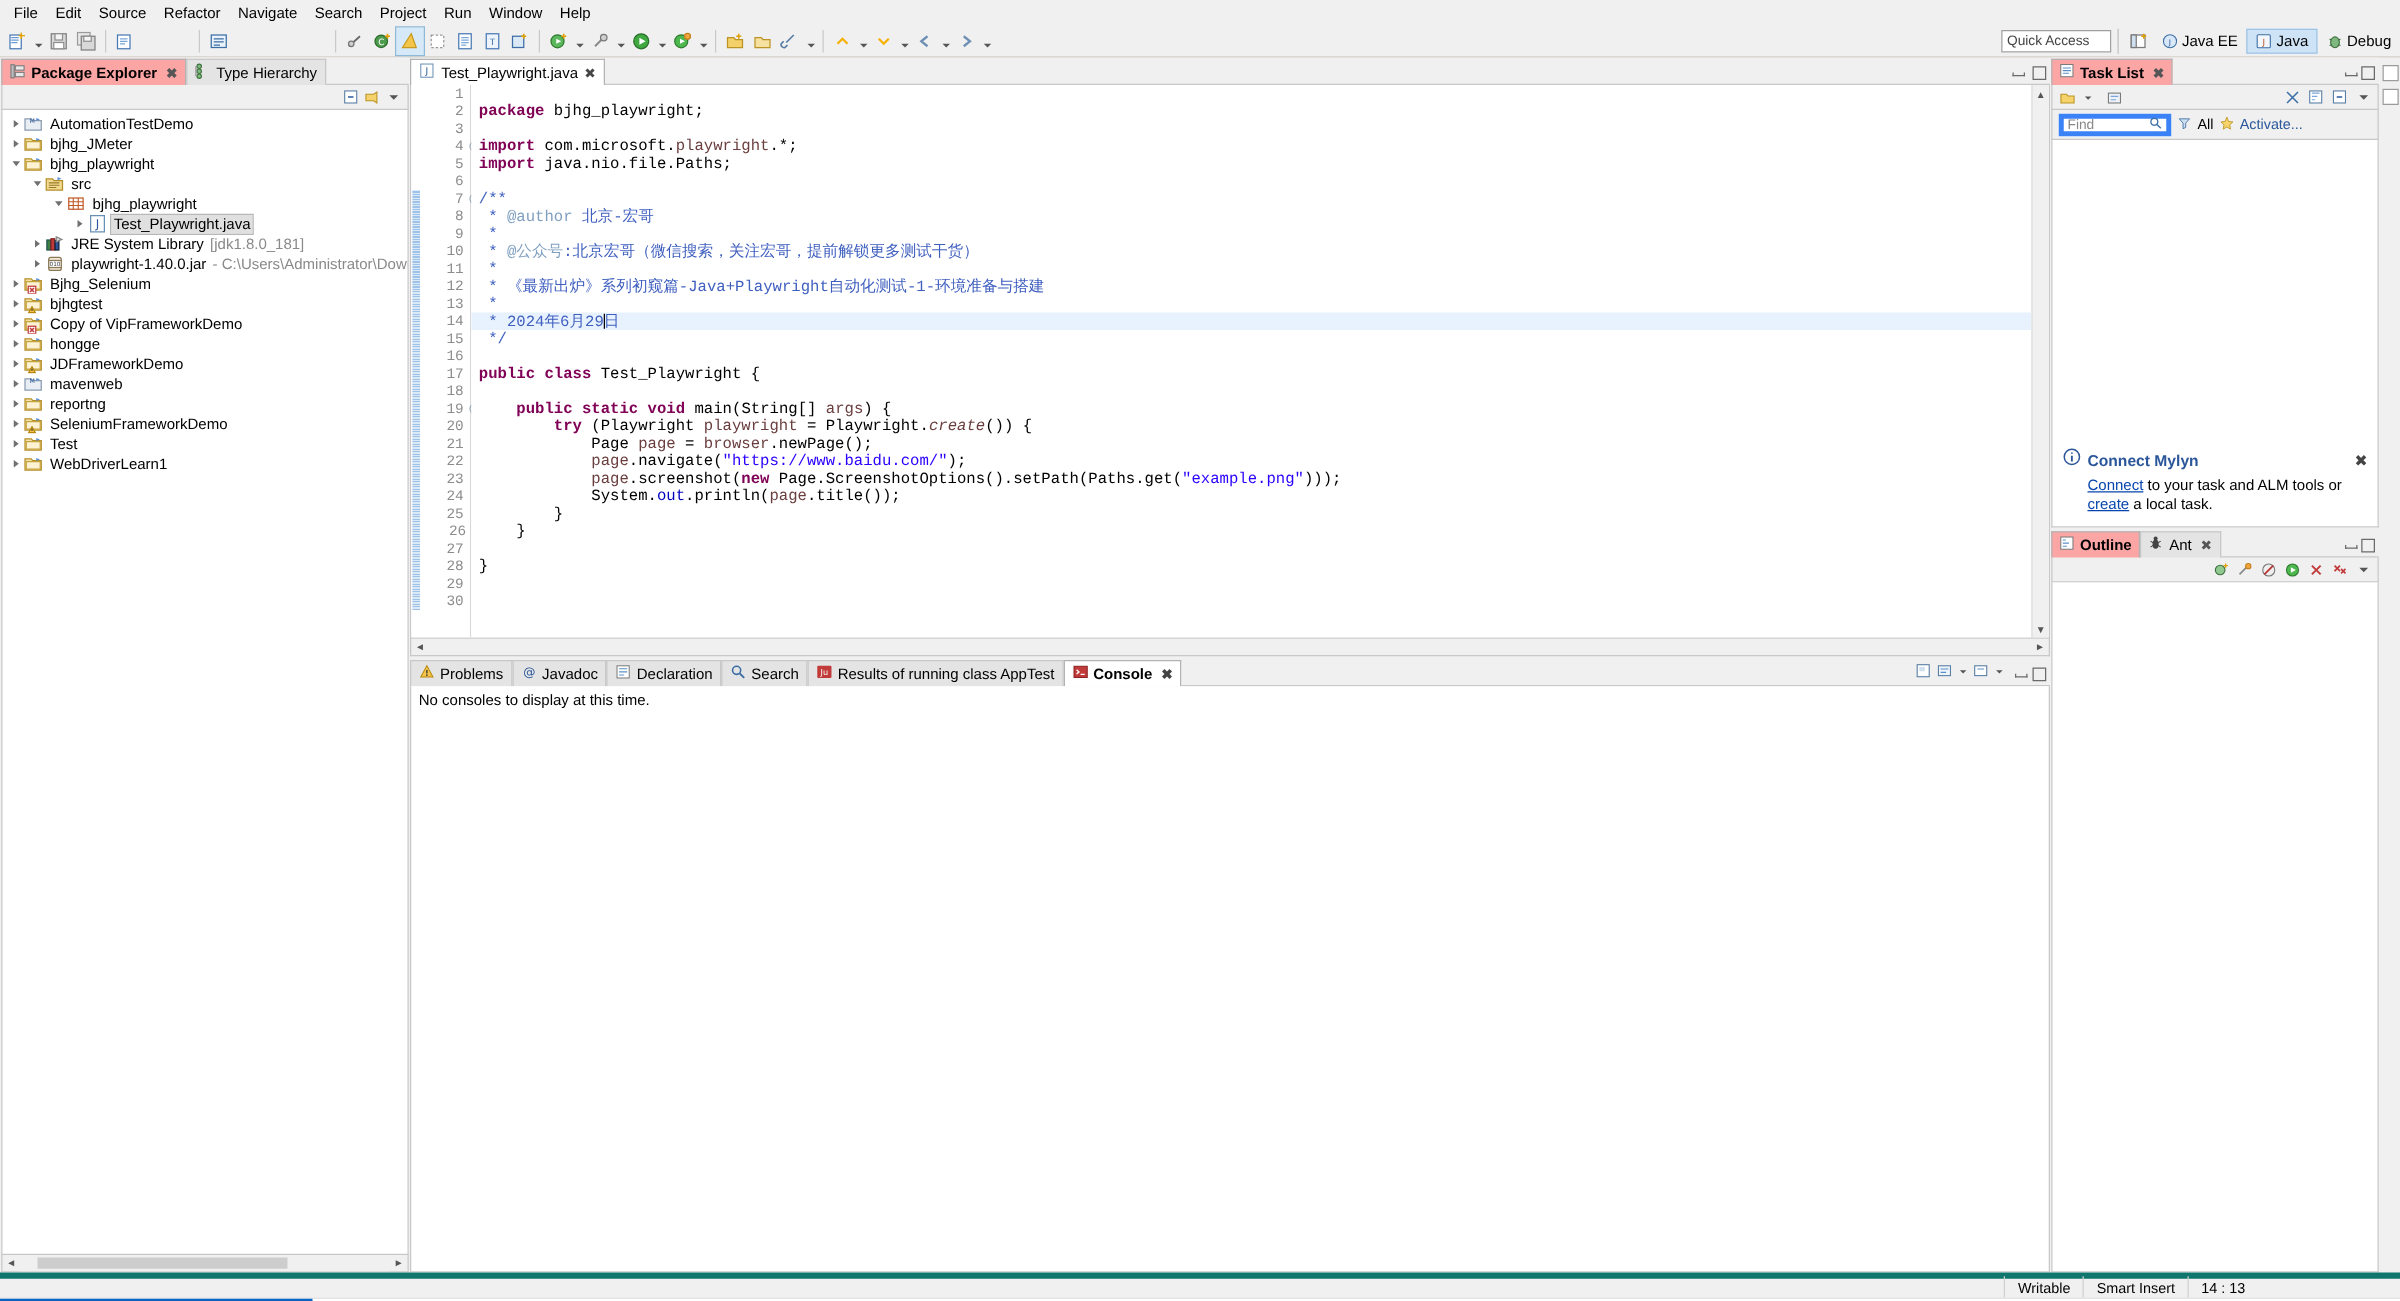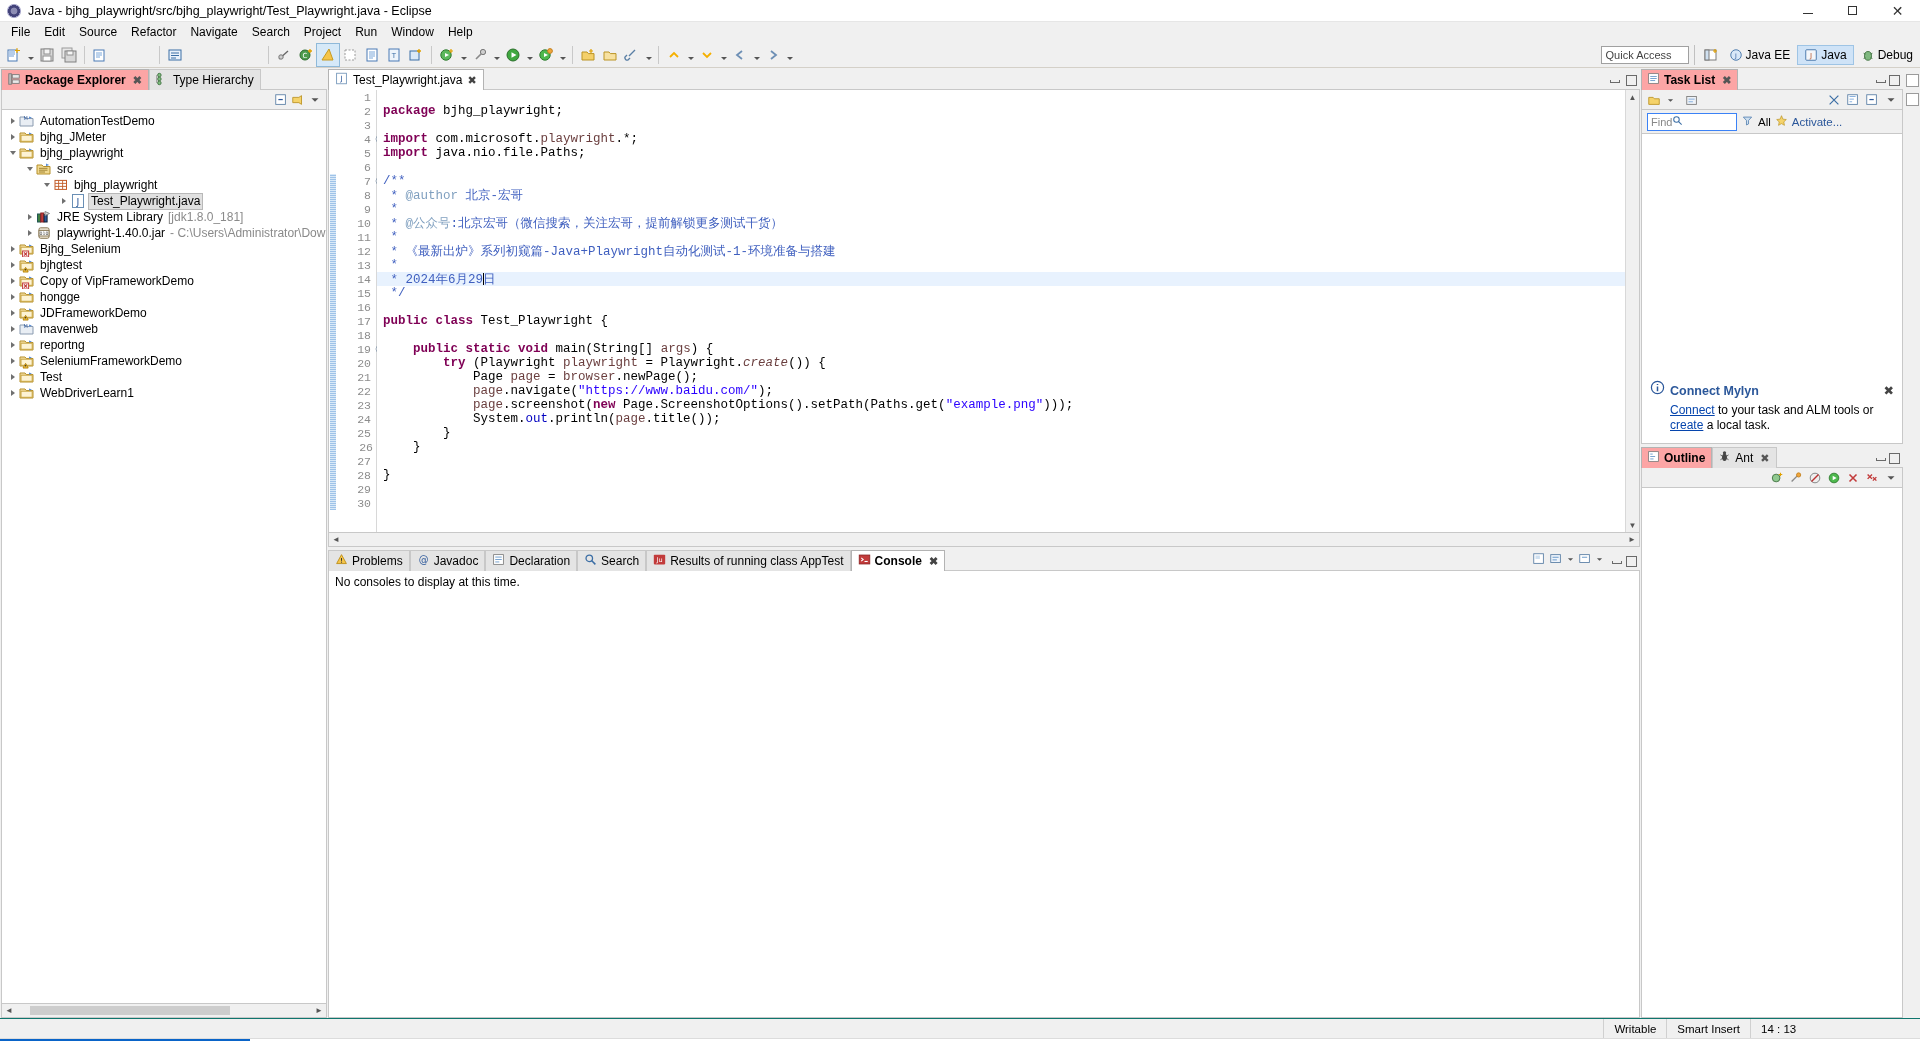--- a/index.html
+++ b/index.html
@@ -122,69 +122,52 @@
   .btab.active { background:#fff; font-weight:bold; border-color:#b3b3b3;}
   .btabs-fill { flex:1; height:21px; border-bottom:1px solid #c8c8c8;}
   .btools { height:21px; display:flex; align-items:center; gap:3px; padding-right:4px; border-bottom:1px solid #c8c8c8;}
   .bcontent { flex:1; background:#fff; border:1px solid #c8c8c8; border-top:none; padding:4px 6px; font-size:12px;}
 
   
   .right { width:263px; flex:none; display:flex; flex-direction:column; padding-right:1px;}
   .tlwrap { height:376px; display:flex; flex-direction:column; flex:none;}
   .findbar { height:24px; background:#f0f0f0; border:1px solid #c8c8c8; border-top:none;
              display:flex; align-items:center; gap:5px; padding:0 5px;}
-  .findbox { width:90px; height:18px; background:#fff; border:1px solid #3b82f6; font-size:11px;
-             color:#888; padding:1px 3px; display:flex; align-items:center; }
+  .findbox { width:90px; height:18px; background:#fff; border:4px solid #3b82f6; font-size:11px;
+             color:#888; padding:1px 3px; display:flex; align-items:center; justify-content:space-between;}
   .tl-body { flex:1; background:#fff; border:1px solid #c8c8c8; border-top:none; position:relative; overflow:hidden;}
   .mylyn { position:absolute; left:0; right:0; bottom:0; padding:6px 8px 10px 8px; font-size:12px;}
   .mylyn-title { display:flex; align-items:flex-end; gap:5px; color:#2b579a; font-weight:bold; font-size:12.5px;}
   .mylyn-body { color:#000; margin-top:5px; line-height:15px; padding-left:20px;}
   .lnk { color:#0645ad; text-decoration:underline; }
   .outwrap { flex:1; display:flex; flex-direction:column; min-height:0; margin-top:2px;}
   .out-body { flex:1; background:#fff; border:1px solid #c8c8c8; border-top:none;}
 
   
   .rail { width:16px; flex:none; background:#f0f0f0; display:flex; flex-direction:column;
           align-items:center; padding-top:6px; gap:6px;}
   .rail .ri { width:13px; height:13px; border:1px solid #9b9b9b; background:#fff;}
 
   
-  .statusbar { height:20px; background:#f0f0f0; border-top:1px solid #0f766e; display:flex;
+  .statusbar { height:20px; background:#f0f0f0; border-top:5px solid #0f766e; display:flex;
                align-items:center; font-size:11.5px; flex:none;}
   .sb-left { flex:1; }
   .sb-cell { border-left:1px solid #d0d0d0; padding:0 10px; height:20px; display:flex; align-items:center;}
   .taskbarline { height:3px; background:#fff; border-top:1px solid #dcdcdc; flex:none; }
   .tbarseg { width:250px; height:2px; background:#0a64c8;}
   .minmax { display:flex; gap:5px; align-items:center;}
   .mm { width:11px; height:11px; position:relative;}
   .mm.min::after { content:""; position:absolute; left:1px; bottom:2px; width:8px; height:2px; border:1px solid #6a6a6a; border-top:none;}
   .mm.max::after { content:""; position:absolute; left:1px; top:1px; width:9px; height:9px; border:1px solid #6a6a6a;}
 </style>
 </head>
 <body>
 
 <div class="win">
 
-  <div class="titlebar">
-    <div class="tb-icon">
-        <span class="g1"></span>
-      </div>
-    <div class="tb-title">Java - bjhg_playwright/src/bjhg_playwright/Test_Playwright.java - Eclipse</div>
-    <div class="tb-buttons">
-      <div class="tb-btn">
-          <span class="glyph-min"></span>
-        </div>
-      <div class="tb-btn">
-          <span class="glyph-max"></span>
-        </div>
-      <div class="tb-btn close">
-          <span class="glyph-close">✕</span>
-        </div>
-    </div>
-  </div>
 
   <div class="menubar">
     <div class="menu-item">File</div>
     <div class="menu-item">Edit</div>
     <div class="menu-item">Source</div>
     <div class="menu-item">Refactor</div>
     <div class="menu-item">Navigate</div>
     <div class="menu-item">Search</div>
     <div class="menu-item">Project</div>
     <div class="menu-item">Run</div>

